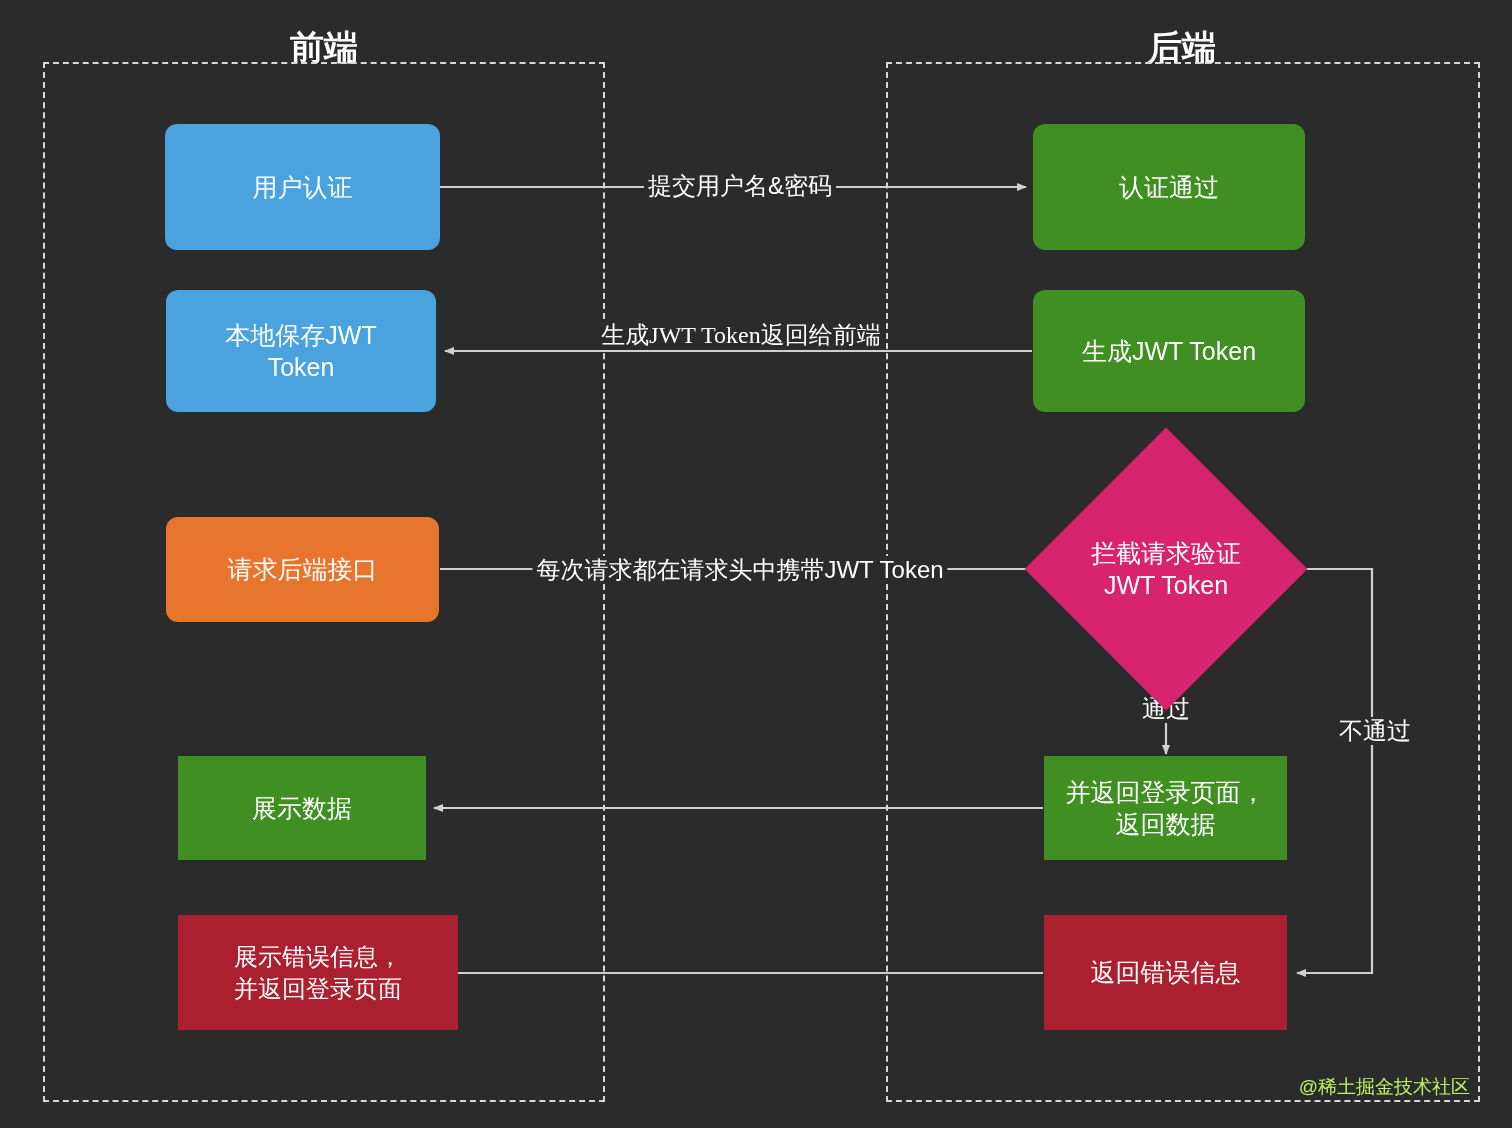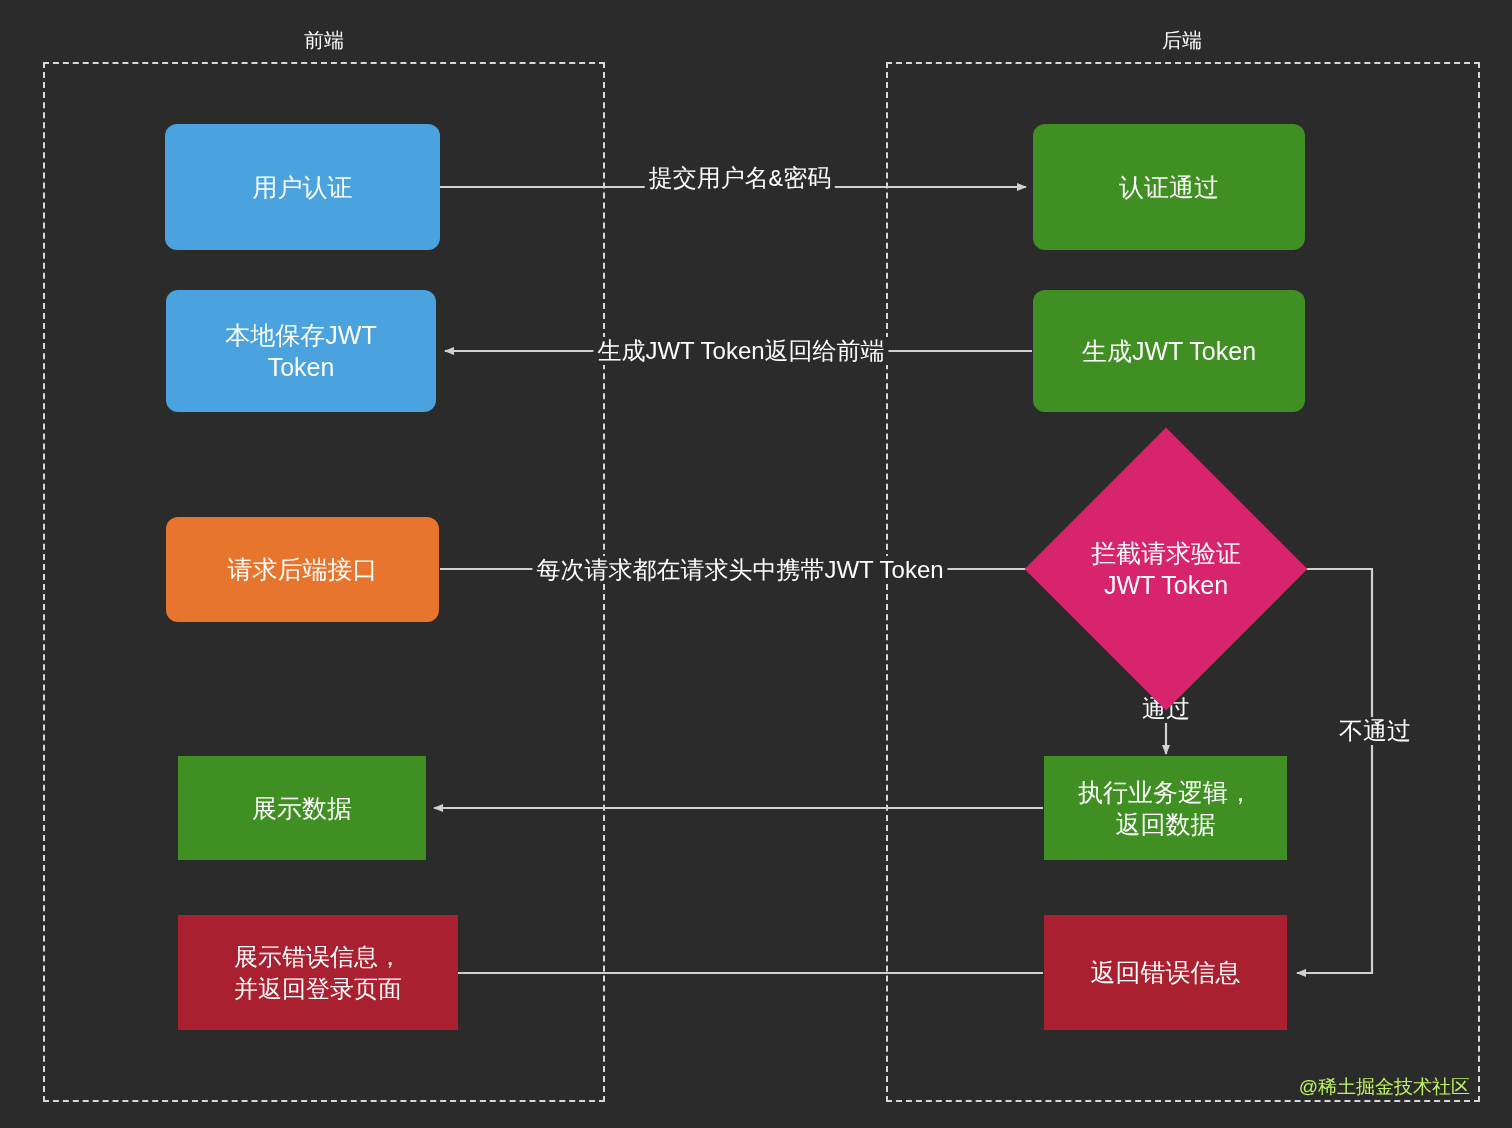--- a/index.html
+++ b/index.html
@@ -20,25 +20,26 @@
 
   
   .lane {
     position: absolute;
     border: 2px dashed #d8d8d8;
     box-sizing: border-box;
   }
   .lane-title {
     position: absolute;
     color: #ffffff;
-    font-size: 20px;
+    font-size: 34px;
     line-height: 1;
     text-align: left;
     white-space: nowrap;
     transform: translateX(-50%);
+    font-weight: bold;
   }
 
   
   .node {
     position: absolute;
     box-sizing: border-box;
     display: flex;
     align-items: center;
     justify-content: center;
     text-align: center;
@@ -130,22 +131,22 @@
       <line x1="1166" y1="666" x2="1166" y2="754" marker-end="url(#arrow)"></line>
 
       <path d="M1274,569 L1372,569 L1372,973 L1297,973" marker-end="url(#arrow)"></path>
 
       <line x1="1043" y1="808" x2="434" y2="808" marker-end="url(#arrow)"></line>
 
       <line x1="1043" y1="973" x2="434" y2="973" marker-end="url(#arrow)"></line>
     </g>
   </svg>
 
-  <div class="edge-label" style="left:740px; top:180px;font-family:Liberation Mono, monospace;">提交用户名&amp;密码</div>
-  <div class="edge-label" style="left:741px; top:351px;">生成JWT Token返回给前端</div>
+  <div class="edge-label" style="left:740px; top:186px;">提交用户名&amp;密码</div>
+  <div class="edge-label" style="left:741px; top:335px;font-family:Liberation Serif, serif;">生成JWT Token返回给前端</div>
   <div class="edge-label" style="left:740px; top:570px;">每次请求都在请求头中携带JWT Token</div>
   <div class="edge-label" style="left:1166px; top:709px;">通过</div>
   <div class="edge-label" style="left:1375px; top:731px;">不通过</div>
 
   <div class="node rounded" style="left:165px; top:124px; width:275px; height:126px; background:#4aa3df;">
     <span>用户认证</span>
   </div>
 
   <div class="node rounded" style="left:1033px; top:124px; width:272px; height:126px; background:#3f8f23;">
     <span>认证通过</span>
@@ -164,21 +165,21 @@
     <span>请求后端接口</span>
   </div>
 
   <div class="diamond-wrap" style="left:1066px; top:469px; width:200px; height:200px;">
     <div class="diamond-shape" style="background:#d8246c;"></div>
     <div class="diamond-label">拦截请求验证
 JWT Token</div>
   </div>
 
   <div class="node sharp" style="left:1044px; top:756px; width:243px; height:104px; background:#3f8f23;">
-    <span>执行业务逻辑，
+    <span>并返回登录页面，
 返回数据</span>
   </div>
 
   <div class="node sharp" style="left:178px; top:756px; width:248px; height:104px; background:#3f8f23;">
     <span>展示数据</span>
   </div>
 
   <div class="node sharp" style="left:1044px; top:915px; width:243px; height:115px; background:#ab2030;">
     <span>返回错误信息</span>
   </div>

